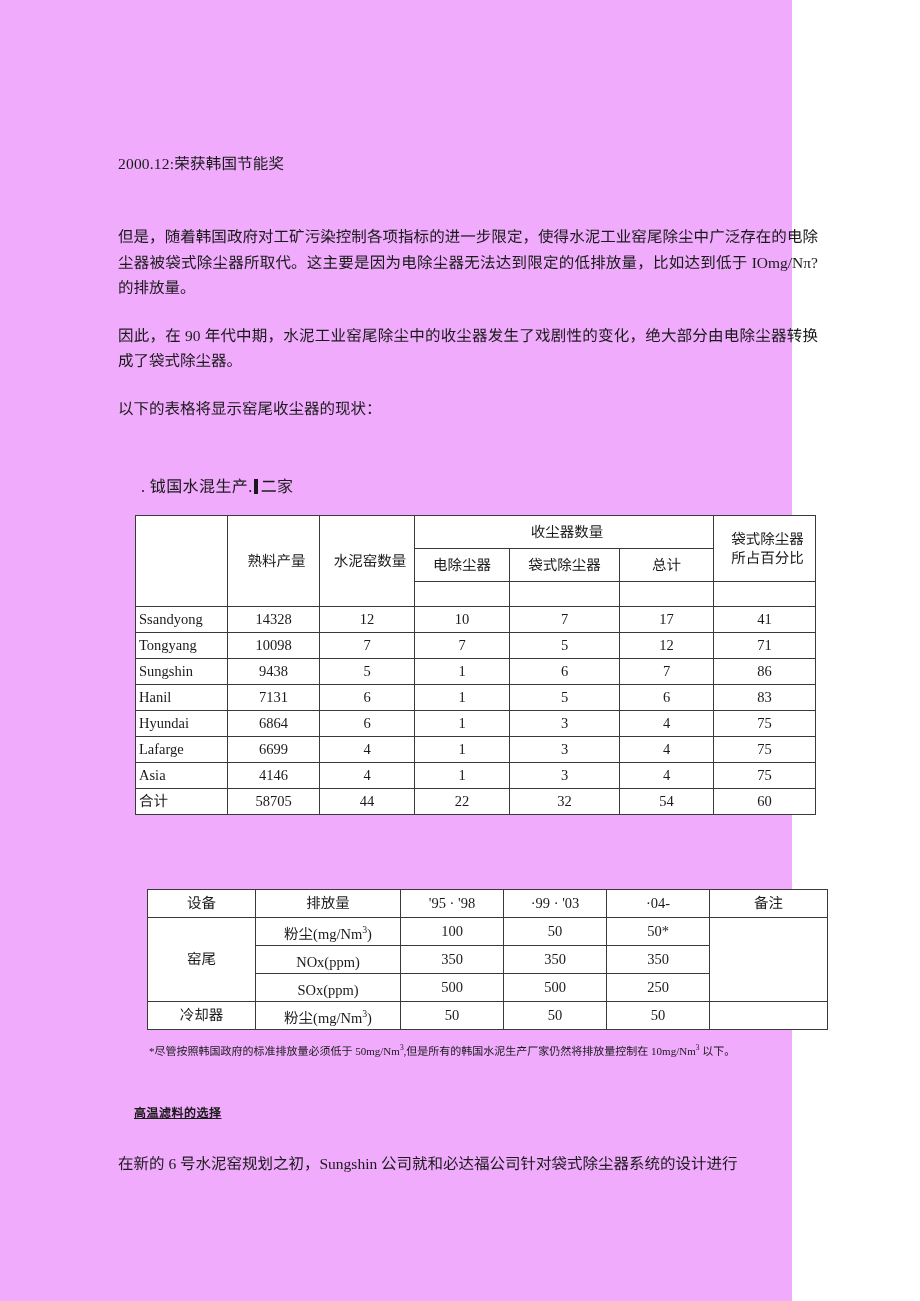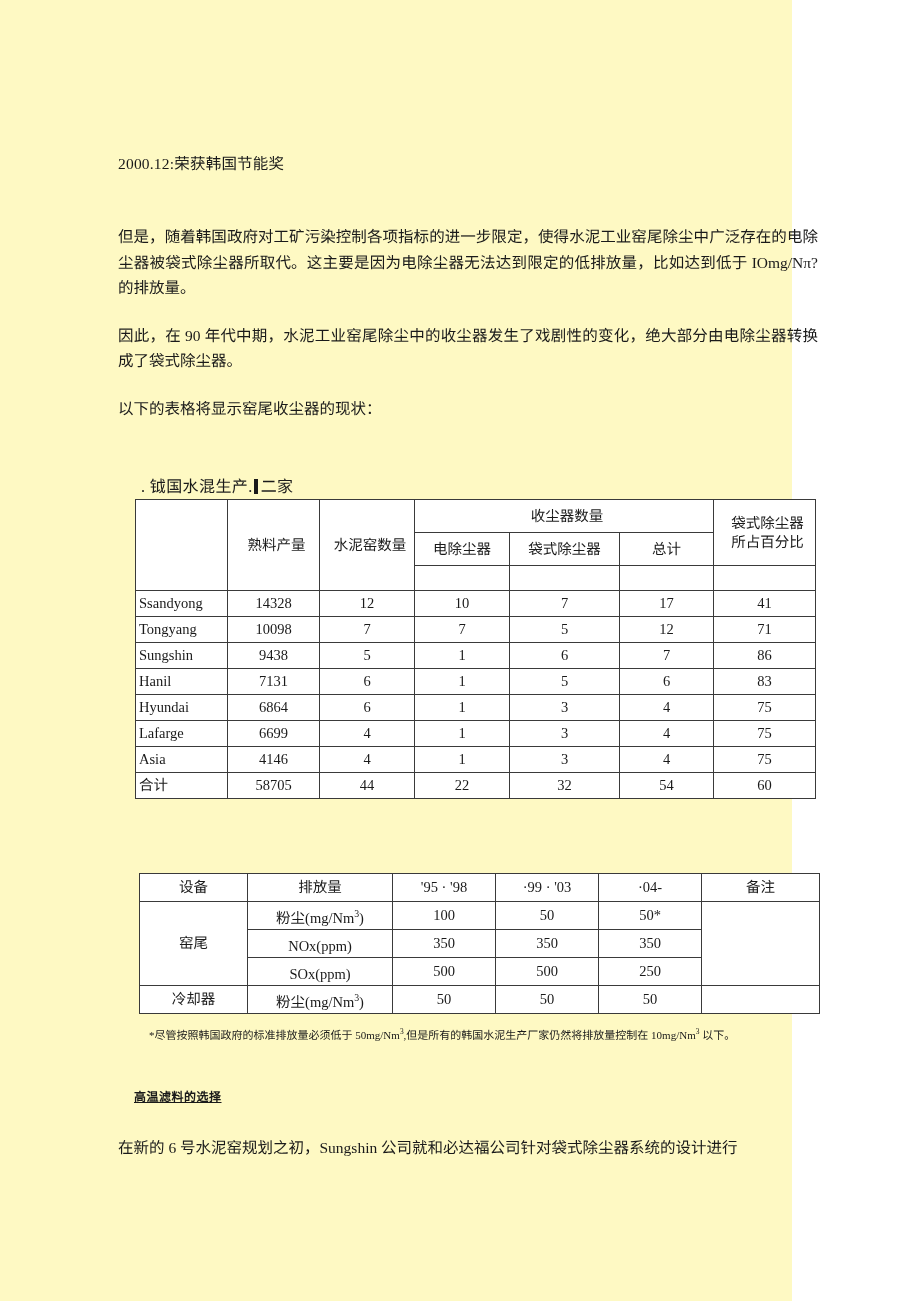--- a/index.html
+++ b/index.html
@@ -14,21 +14,21 @@
     position: relative;
     font-family: "Liberation Serif", "DejaVu Serif", serif;
     color: #1a1a1a;
     overflow: hidden;
   }
   .page {
     position: absolute;
     left: 0; top: 0;
     width: 792px;
     height: 1301px;
-    background: #fef9c3;
+    background: #f0abfc;
   }
   .content {
     position: absolute;
     left: 118px;
     top: 152px;
     width: 700px;
   }
 
   
   .award-line {
@@ -63,21 +63,21 @@
     display: inline-block;
     letter-spacing: 0.5px;
     margin-left: 16px;
   }
 
   
   .table-caption {
     font-size: 16px;
     line-height: 20px;
     margin-left: 6px;
-    margin-bottom: 2px;
+    margin-bottom: 18px;
     white-space: nowrap;
     letter-spacing: 0.4px;
   }
   .caption-bar {
     display: inline-block;
     width: 4px;
     height: 15px;
     background: #1a1a1a;
     vertical-align: -2px;
     margin: 0 3px 0 1px;
@@ -114,21 +114,21 @@
   #plant-table col.c3 { width: 95px; }
   #plant-table col.c4 { width: 110px; }
   #plant-table col.c5 { width: 94px; }
   #plant-table col.c6 { width: 102px; }
   #plant-table .hdr-top td { height: 30px; padding-left: 8px; }
   #plant-table .hdr-sub td { height: 30px; }
   #plant-table .hdr-pad td { height: 22px; border-top: none; }
   #plant-table tbody td { height: 23px; }
 
   
-  #emission-table { width: 680px; margin-left: 4px; padding-left: 41px; }
+  #emission-table { width: 680px; margin-left: 12px; padding-left: 41px; }
   #emission-table col.e0 { width: 108px; }
   #emission-table col.e1 { width: 145px; }
   #emission-table col.e2 { width: 103px; }
   #emission-table col.e3 { width: 103px; }
   #emission-table col.e4 { width: 103px; }
   #emission-table col.e5 { width: 118px; }
   #emission-table td { height: 25px; }
 
   .footnote {
     font-size: 11px;

